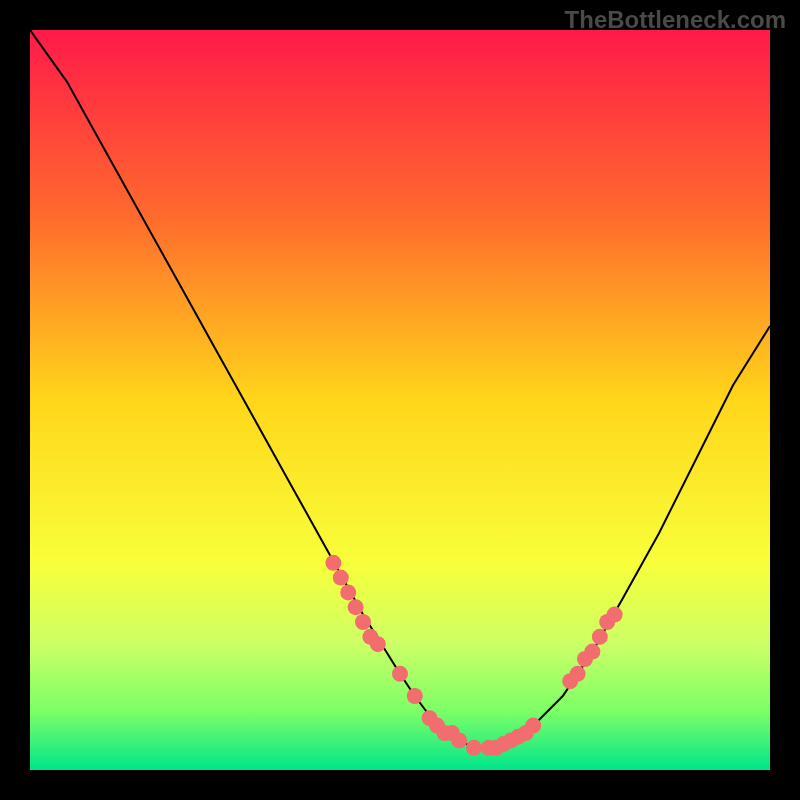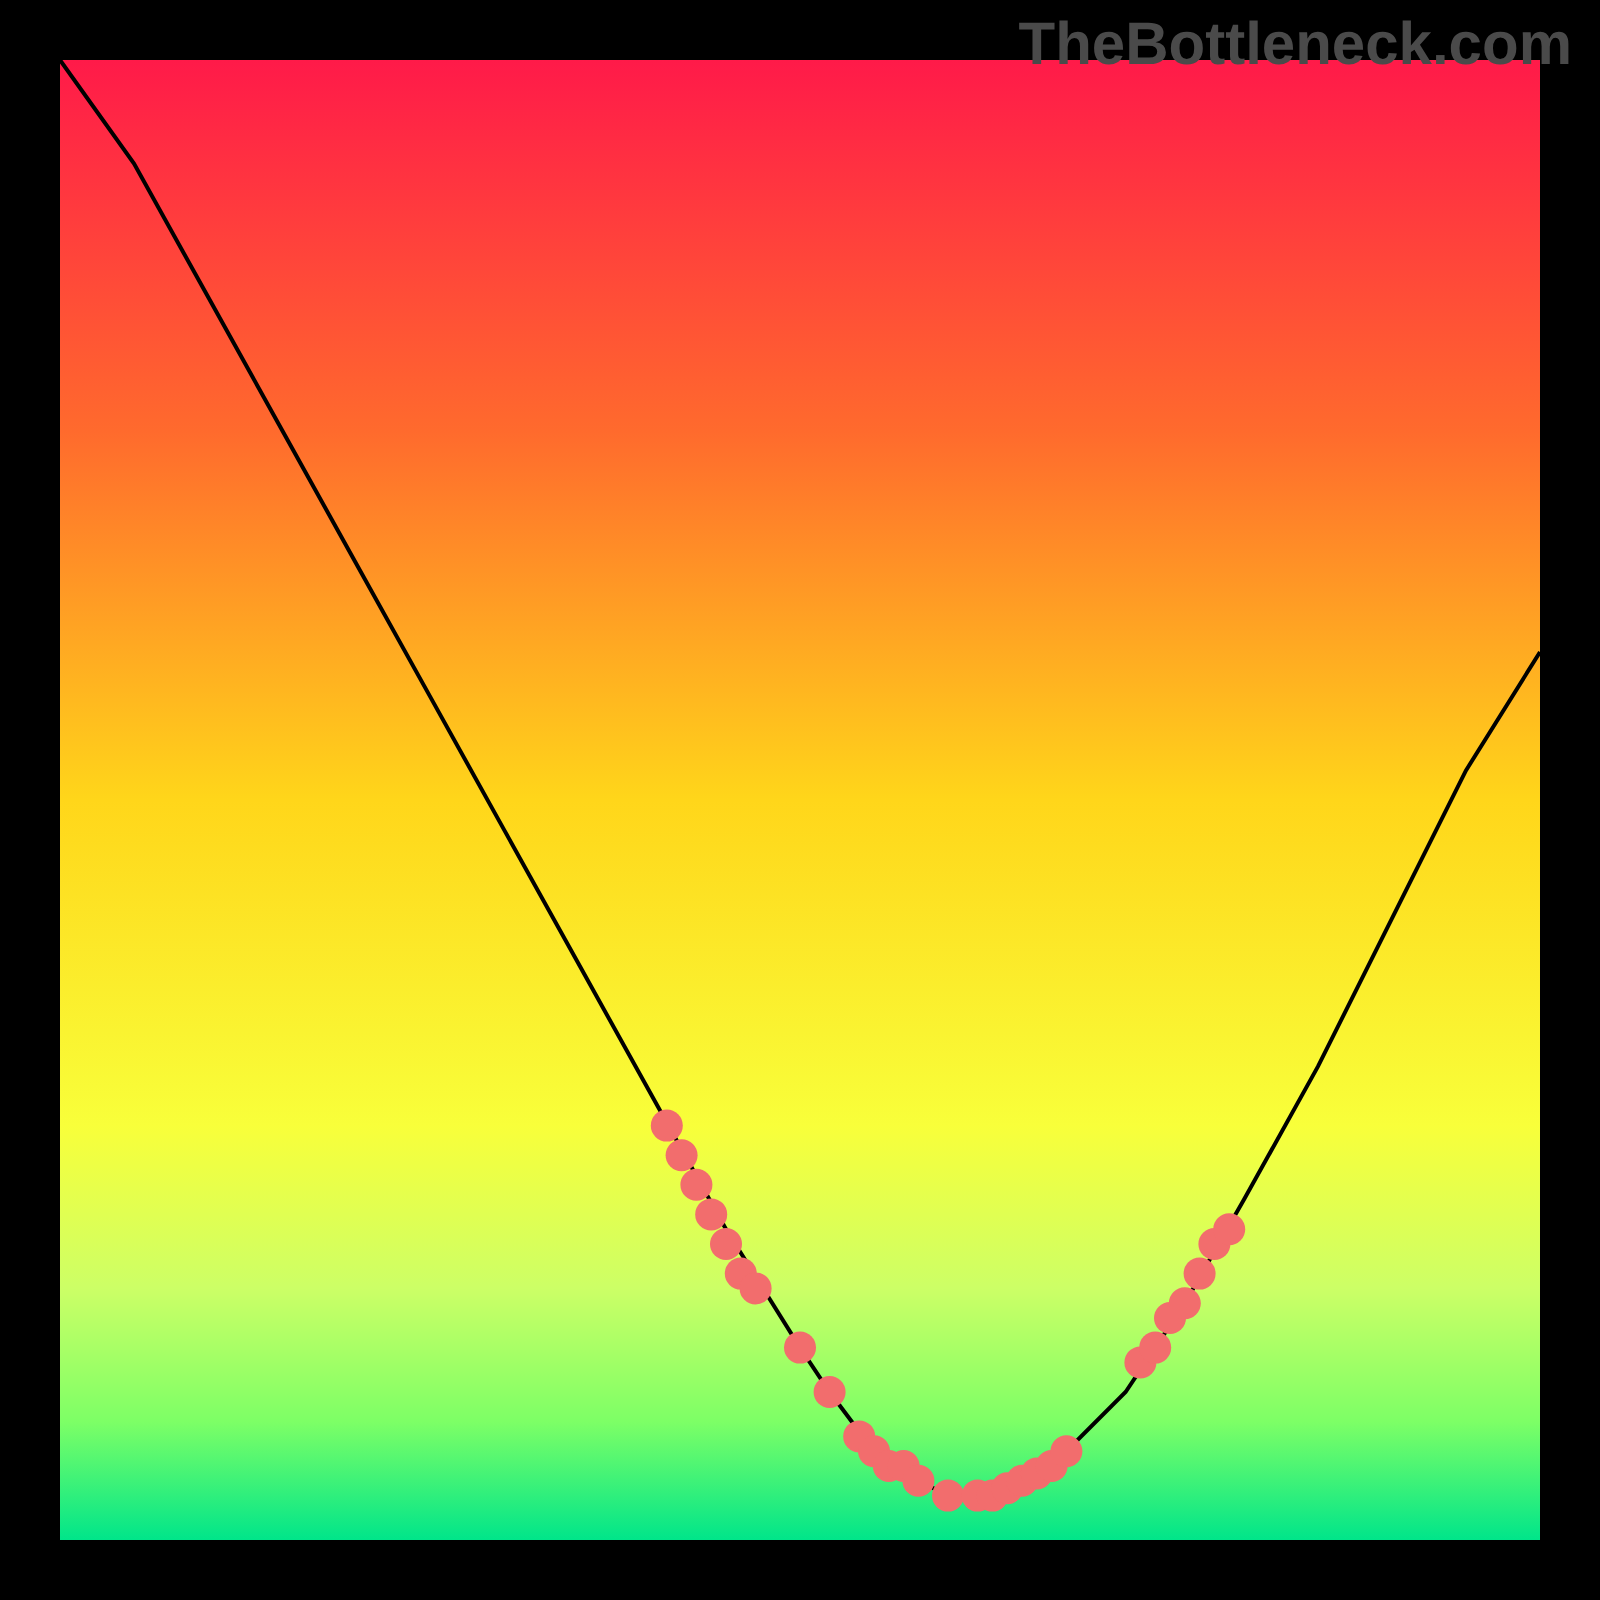--- a/index.html
+++ b/index.html
@@ -8,21 +8,21 @@
     height: 800px;
     background: #000;
     position: relative;
     overflow: hidden;
     font-family: Arial, sans-serif;
   }
   .watermark {
     position: absolute;
     top: 6px;
     right: 14px;
-    font-size: 30px;
+    font-size: 24px;
     font-weight: bold;
     color: #4a4a4a;
     z-index: 10;
   }
   .plot-area {
     position: absolute;
     left: 30px;
     top: 30px;
     width: 740px;
     height: 740px;

